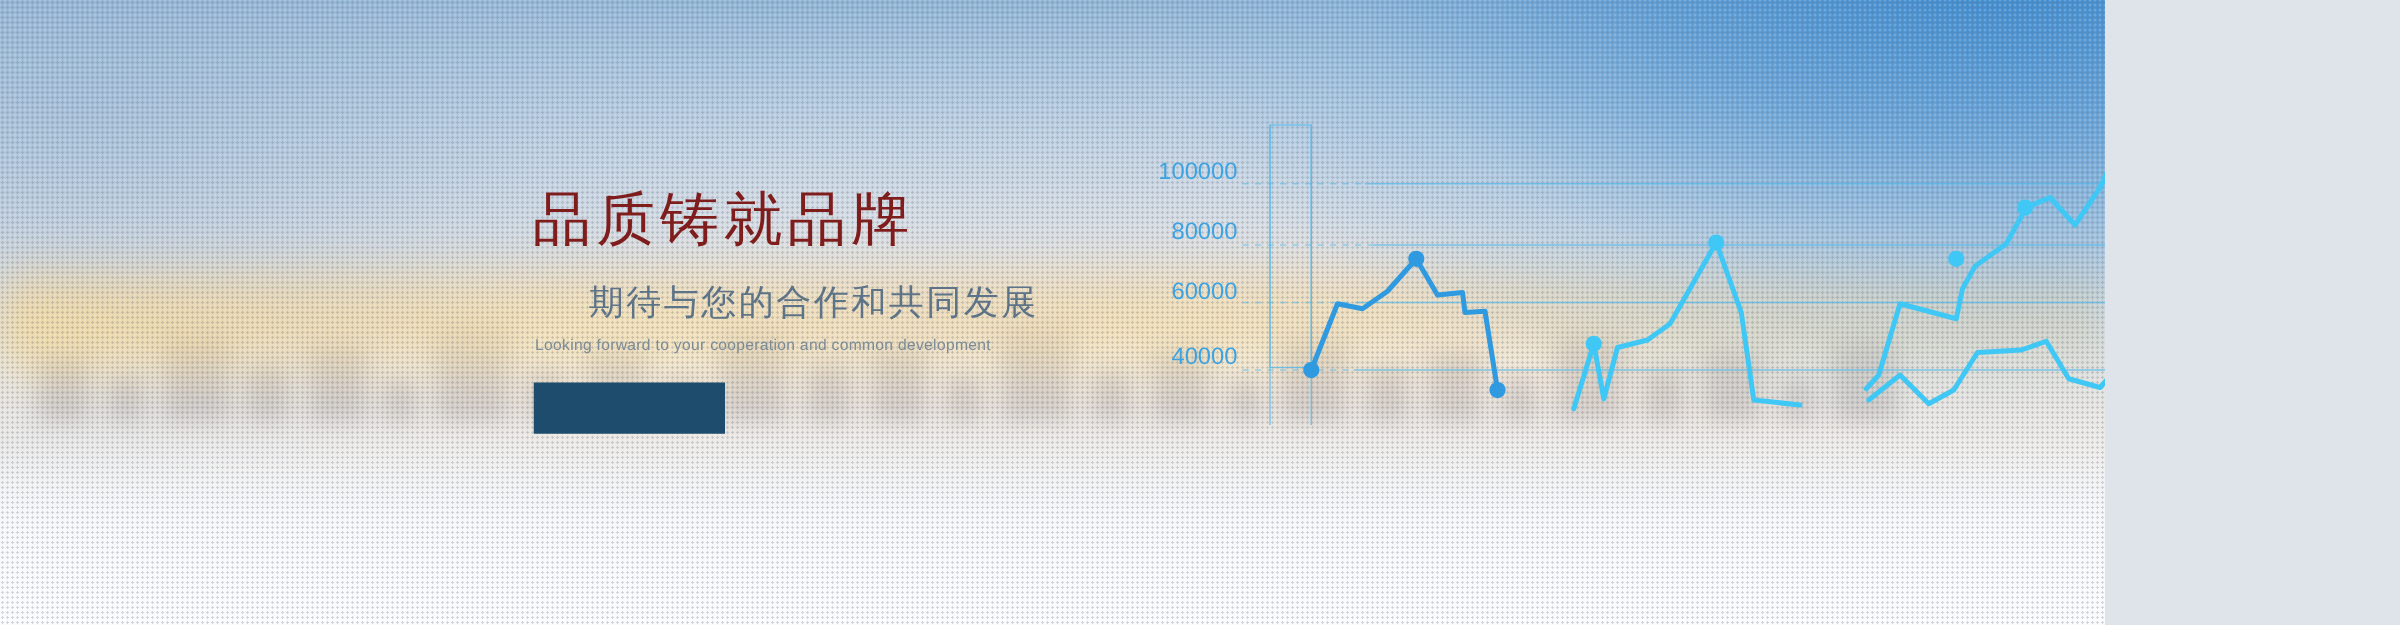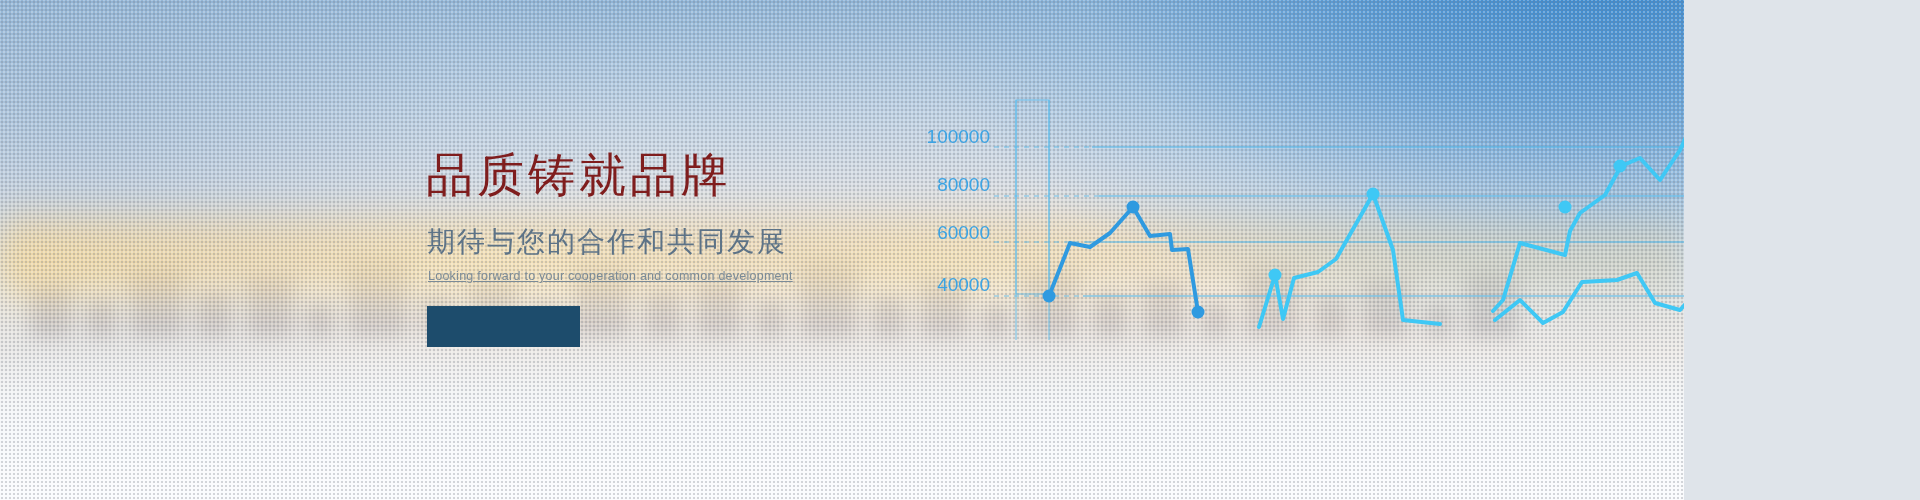--- a/index.html
+++ b/index.html
@@ -84,26 +84,26 @@
   
   .textblock{position:absolute;left:0;top:0;width:600px;height:500px;}
   .title{
     position:absolute;left:426px;top:151px;
     font-size:47px;line-height:1;letter-spacing:4px;
     color:#7f1d1d;white-space:nowrap;font-weight:400;
   }
   .subtitle{
     position:absolute;left:427px;top:228px;
     font-size:28px;line-height:1;letter-spacing:2px;
-    color:#5d7387;white-space:nowrap;font-weight:400;
+    color:#5d7387;white-space:nowrap;font-weight:400;padding-left:44px;
   }
   .subtitle-en{
     position:absolute;left:428px;top:270px;
     font-size:12.5px;line-height:1;letter-spacing:.25px;
-    color:#7b8b97;white-space:nowrap;font-weight:400;text-decoration:underline;
+    color:#7b8b97;white-space:nowrap;font-weight:400;
   }
   .cta{
     position:absolute;left:427px;top:306px;
     width:153px;height:41px;border:0;padding:0;
     background:#1d4c6c;color:#1d4c6c;
     font-size:14px;cursor:pointer;
   }
   
   .chart{position:absolute;left:0;top:0;width:1920px;height:500px;}
   .chart svg{display:block;}

